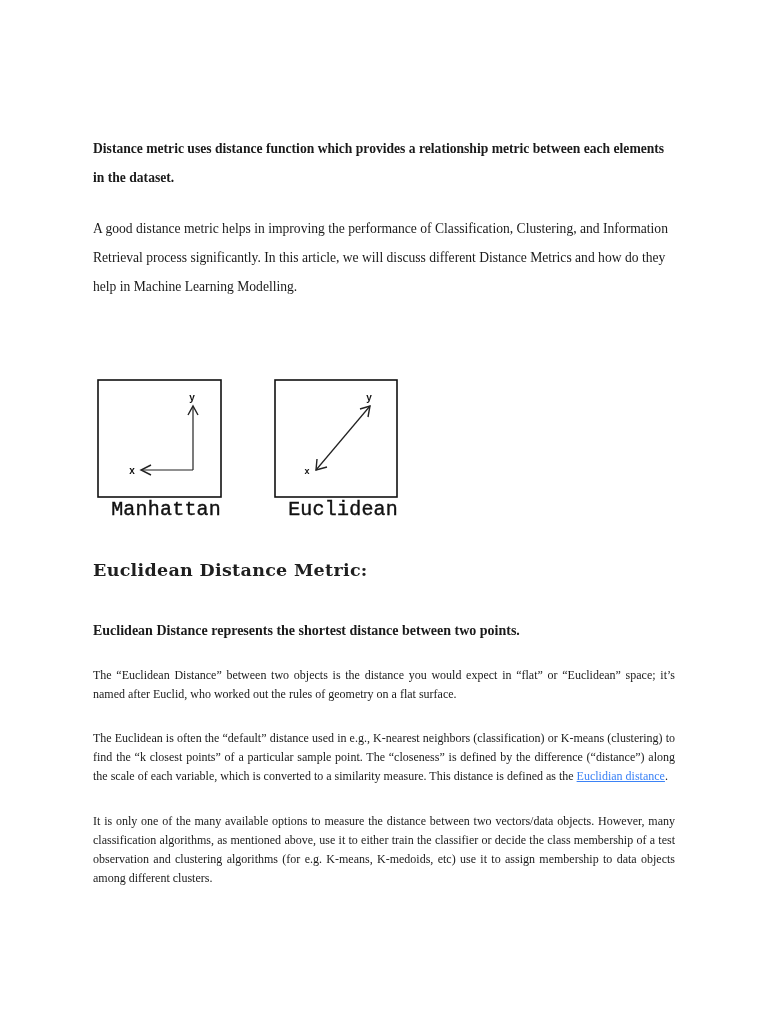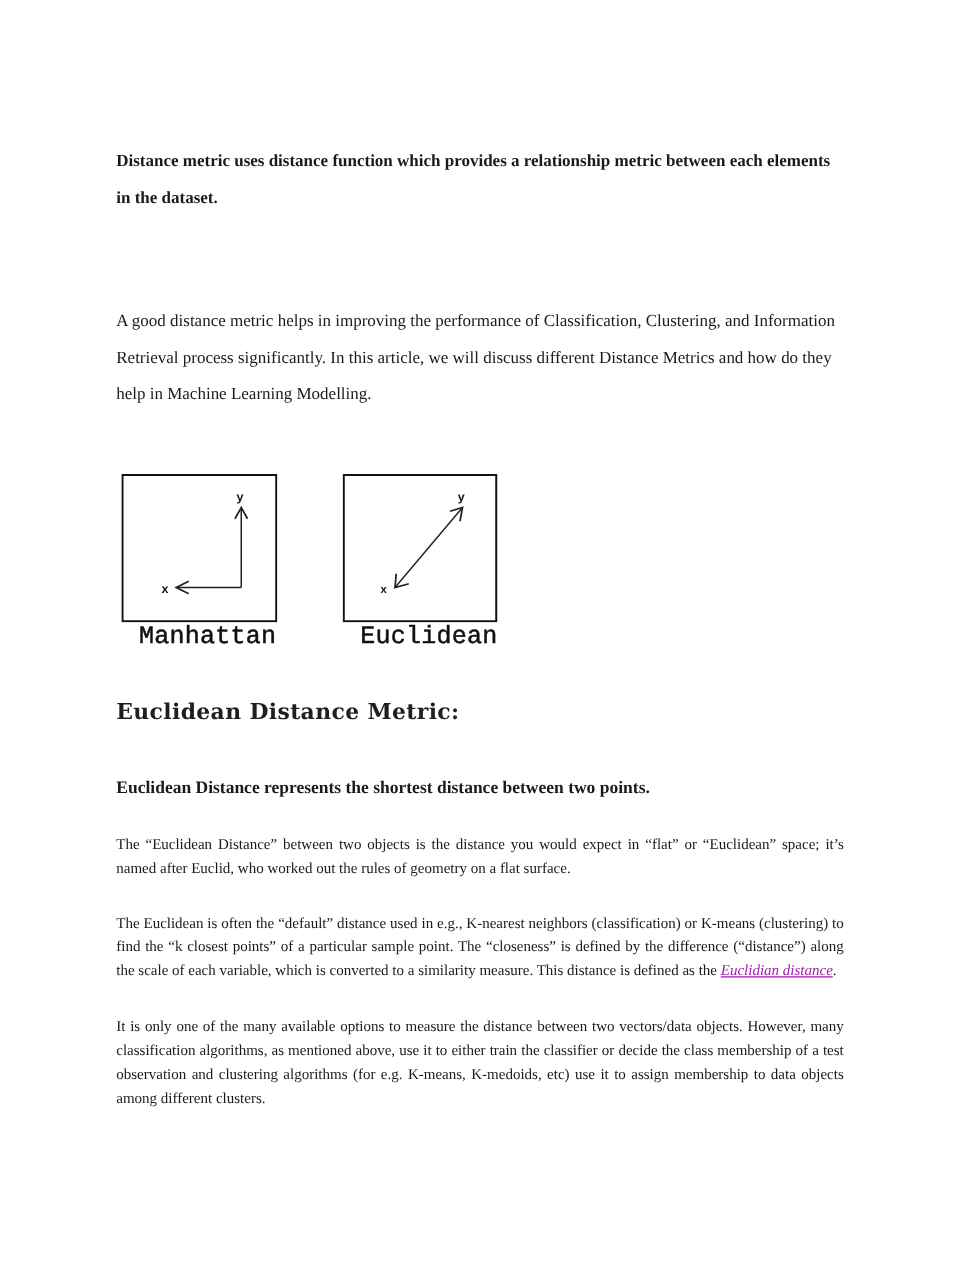--- a/index.html
+++ b/index.html
@@ -20,29 +20,28 @@
       left: 0; top: 0;
       width: 768px; height: 1024px;
     }
     .block {
       position: absolute;
       left: 93px;
       width: 584px;
       margin: 0;
     }
     .lead {
-      top: 114px;
+      top: 134px;
       font-size: 13.6px;
       font-weight: bold;
       line-height: 29px;
     }
     .p-wide {
       font-size: 13.6px;
       line-height: 28.8px;
-      margin-top: 28px;
     }
     .p2 { top: 215px; }
     .p3 { top: 331px; }
     .figure {
       position: absolute;
       left: 96px;
       top: 379px;
       width: 310px;
       height: 145px;
     }
@@ -83,23 +82,22 @@
     .just {
       font-size: 12px;
       line-height: 19px;
       text-align: justify;
       width: 582px;
     }
     .j1 { top: 666px; }
     .j2 { top: 729px; }
     .j3 { top: 812px; }
     a.link {
-      color: #a21caf;
+      color: #3b82f6;
       text-decoration: underline;
-      font-style: italic;
     }
   </style>
 </head>
 <body>
 
 <div class="page">
 
   <p class="block lead">Distance metric uses distance function which provides a relationship metric between each elements in the dataset.</p>
 
   <p class="block p-wide p2">A good distance metric helps in improving the performance of Classification, Clustering, and Information Retrieval process significantly. In this article, we will discuss different Distance Metrics and how do they help in Machine Learning Modelling.</p>

